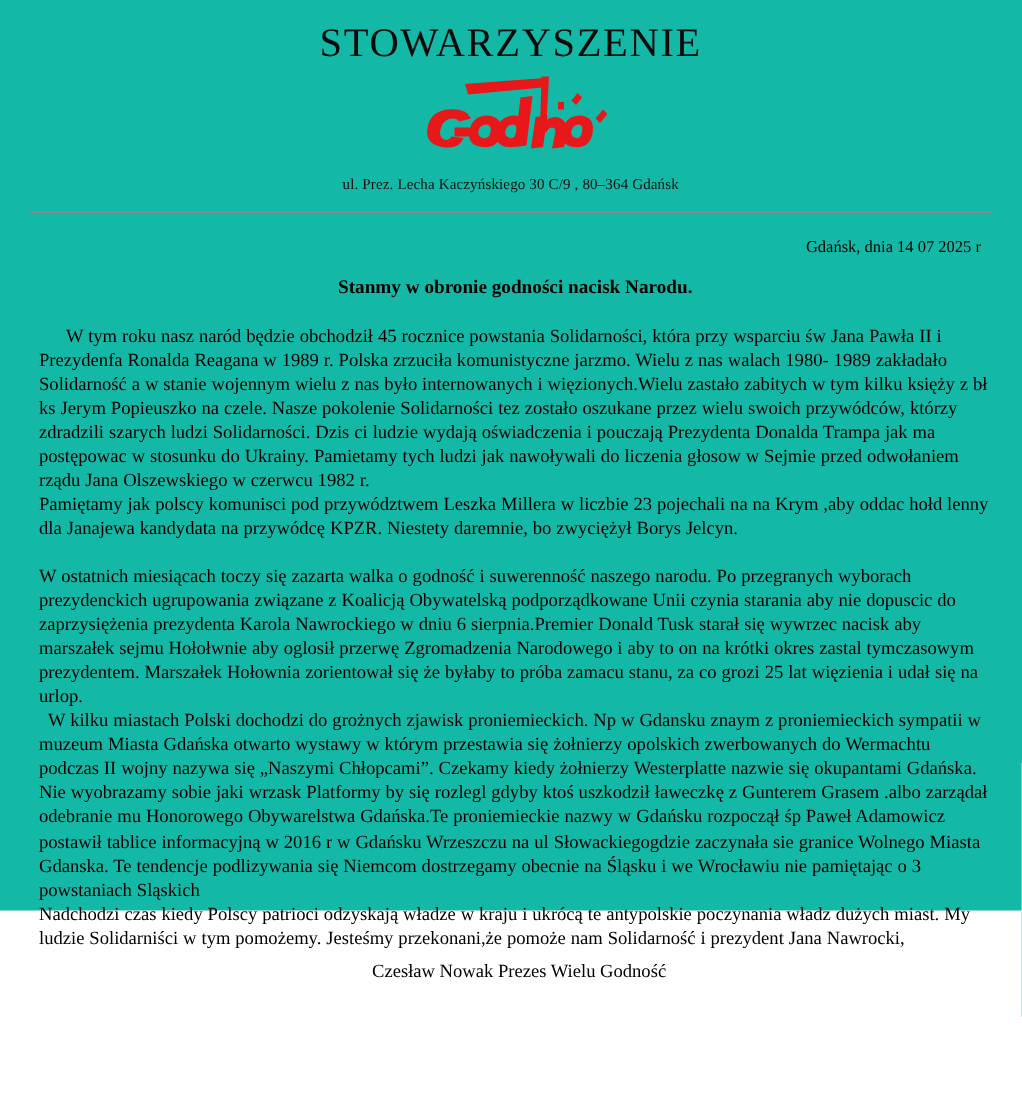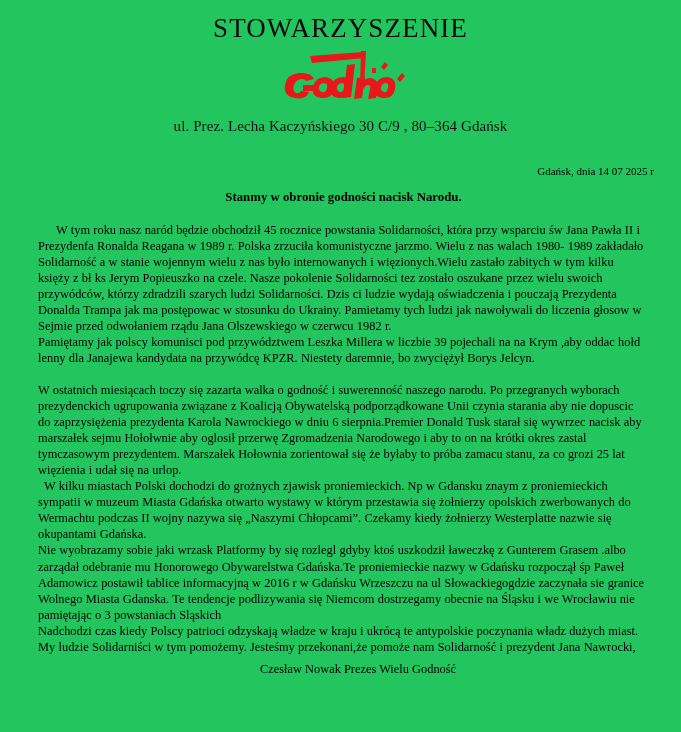--- a/index.html
+++ b/index.html
@@ -11,22 +11,22 @@
   body {
     width: 681px;
     height: 732px;
     font-family: "Liberation Serif", "DejaVu Serif", serif;
     color: #000000;
     overflow: hidden;
   }
   .page {
     position: relative;
     width: 681px;
-    height: 732px;
-    background: #22c55e;
+    height: 607px;
+    background: #14b8a6;
     box-sizing: border-box;
   }
 
   
   .letterhead {
     padding-top: 14px;
     text-align: center;
   }
   .org-name {
     font-family: "Liberation Serif", "DejaVu Serif", serif;
@@ -40,21 +40,21 @@
     margin-top: 4px;
     display: flex;
     align-items: center;
     justify-content: center;
   }
   .logo-svg {
     display: block;
   }
   .address {
     margin-top: 8px;
-    font-size: 15px;
+    font-size: 10px;
     font-family: "Liberation Serif", "DejaVu Serif", serif;
     color: #111111;
     letter-spacing: 0.1px;
   }
   .rule {
     border: none;
     border-top: 1px solid #8a8a8a;
     margin: 12px 20px 0 20px;
     height: 0;
   }
@@ -71,21 +71,21 @@
   .doc-title {
     margin-top: 13px;
     text-align: center;
     font-weight: bold;
     font-size: 12.8px;
     padding-left: 6px;
   }
 
   
   .body-copy {
-    margin: 16px;
+    margin: 4px;
     padding: 0 18px 0 22px;
   }
   .para {
     font-size: 12.4px;
     line-height: 16.1px;
     text-align: left;
     margin: 0;
     word-spacing: 0.2px;
   }
   .para + .para {
@@ -156,21 +156,21 @@
   </header>
 
   <div class="dateline">Gdańsk, dnia 14 07 2025 r</div>
 
   <h1 class="doc-title">Stanmy w obronie godności nacisk Narodu.</h1>
 
   <main class="body-copy">
 
     <p class="para indent-first block-first">W tym roku nasz naród  będzie obchodził 45 rocznice powstania Solidarności, która przy wsparciu św Jana Pawła II i Prezydenfa Ronalda Reagana w 1989 r. Polska zrzuciła komunistyczne jarzmo. Wielu z nas walach 1980- 1989 zakładało Solidarność a w stanie wojennym wielu z nas było internowanych i więzionych.Wielu zastało  zabitych w tym kilku księży z bł ks Jerym Popieuszko na czele. Nasze pokolenie Solidarności tez zostało oszukane przez wielu swoich przywódców, którzy zdradzili szarych ludzi Solidarności. Dzis ci ludzie wydają oświadczenia i pouczają Prezydenta Donalda Trampa jak ma postępowac w stosunku do Ukrainy. Pamietamy tych ludzi jak  nawoływali  do liczenia głosow w Sejmie przed odwołaniem rządu Jana Olszewskiego w czerwcu 1982 r.</p>
 
-    <p class="para">Pamiętamy jak polscy komunisci pod przywództwem Leszka Millera w liczbie 39 pojechali na na Krym ,aby oddac hołd lenny dla Janajewa kandydata na przywódcę KPZR. Niestety daremnie, bo zwyciężył Borys Jelcyn.</p>
+    <p class="para">Pamiętamy jak polscy komunisci pod przywództwem Leszka Millera w liczbie 23 pojechali na na Krym ,aby oddac hołd lenny dla Janajewa kandydata na przywódcę KPZR. Niestety daremnie, bo zwyciężył Borys Jelcyn.</p>
 
     <p class="para gap-before">W ostatnich miesiącach toczy się zazarta walka o godność i suwerenność naszego narodu. Po przegranych wyborach prezydenckich ugrupowania związane z Koalicją Obywatelską podporządkowane  Unii   czynia starania aby nie dopuscic do zaprzysiężenia prezydenta Karola  Nawrockiego w dniu 6 sierpnia.Premier Donald Tusk starał się wywrzec nacisk aby marszałek sejmu Hołołwnie aby oglosił przerwę Zgromadzenia Narodowego  i aby to on na krótki okres zastal tymczasowym prezydentem. Marszałek Hołownia zorientował się że byłaby to próba zamacu stanu, za co grozi 25 lat więzienia i udał się na urlop.</p>
 
     <p class="para indent-small">W kilku miastach Polski dochodzi do grożnych zjawisk proniemieckich. Np w Gdansku znaym z proniemieckich sympatii w muzeum Miasta Gdańska otwarto wystawy w którym przestawia się żołnierzy opolskich zwerbowanych do Wermachtu podczas  II wojny nazywa się „Naszymi Chłopcami”. Czekamy kiedy żołnierzy Westerplatte nazwie się okupantami  Gdańska.</p>
 
     <p class="para">Nie wyobrazamy sobie jaki wrzask Platformy by się rozlegl  gdyby ktoś uszkodził ławeczkę z Gunterem Grasem .albo zarządał odebranie mu Honorowego Obywarelstwa Gdańska.Te proniemieckie nazwy w Gdańsku rozpoczął śp Paweł Adamowicz postawił tablice informacyjną w 2016 r w Gdańsku Wrzeszczu na ul Słowackiegogdzie zaczynała sie granice Wolnego Miasta Gdanska.  Te tendencje podlizywania się Niemcom dostrzegamy obecnie na Śląsku i we Wrocławiu nie pamiętając o 3 powstaniach Sląskich</p>
 
     <p class="para">Nadchodzi czas kiedy Polscy patrioci odzyskają władze w kraju i ukrócą te antypolskie poczynania władz dużych miast. My ludzie Solidarniści w tym pomożemy. Jesteśmy przekonani,że pomoże nam Solidarność i prezydent Jana Nawrocki,</p>
 
     <p class="signature">Czesław Nowak Prezes Wielu Godność</p>

